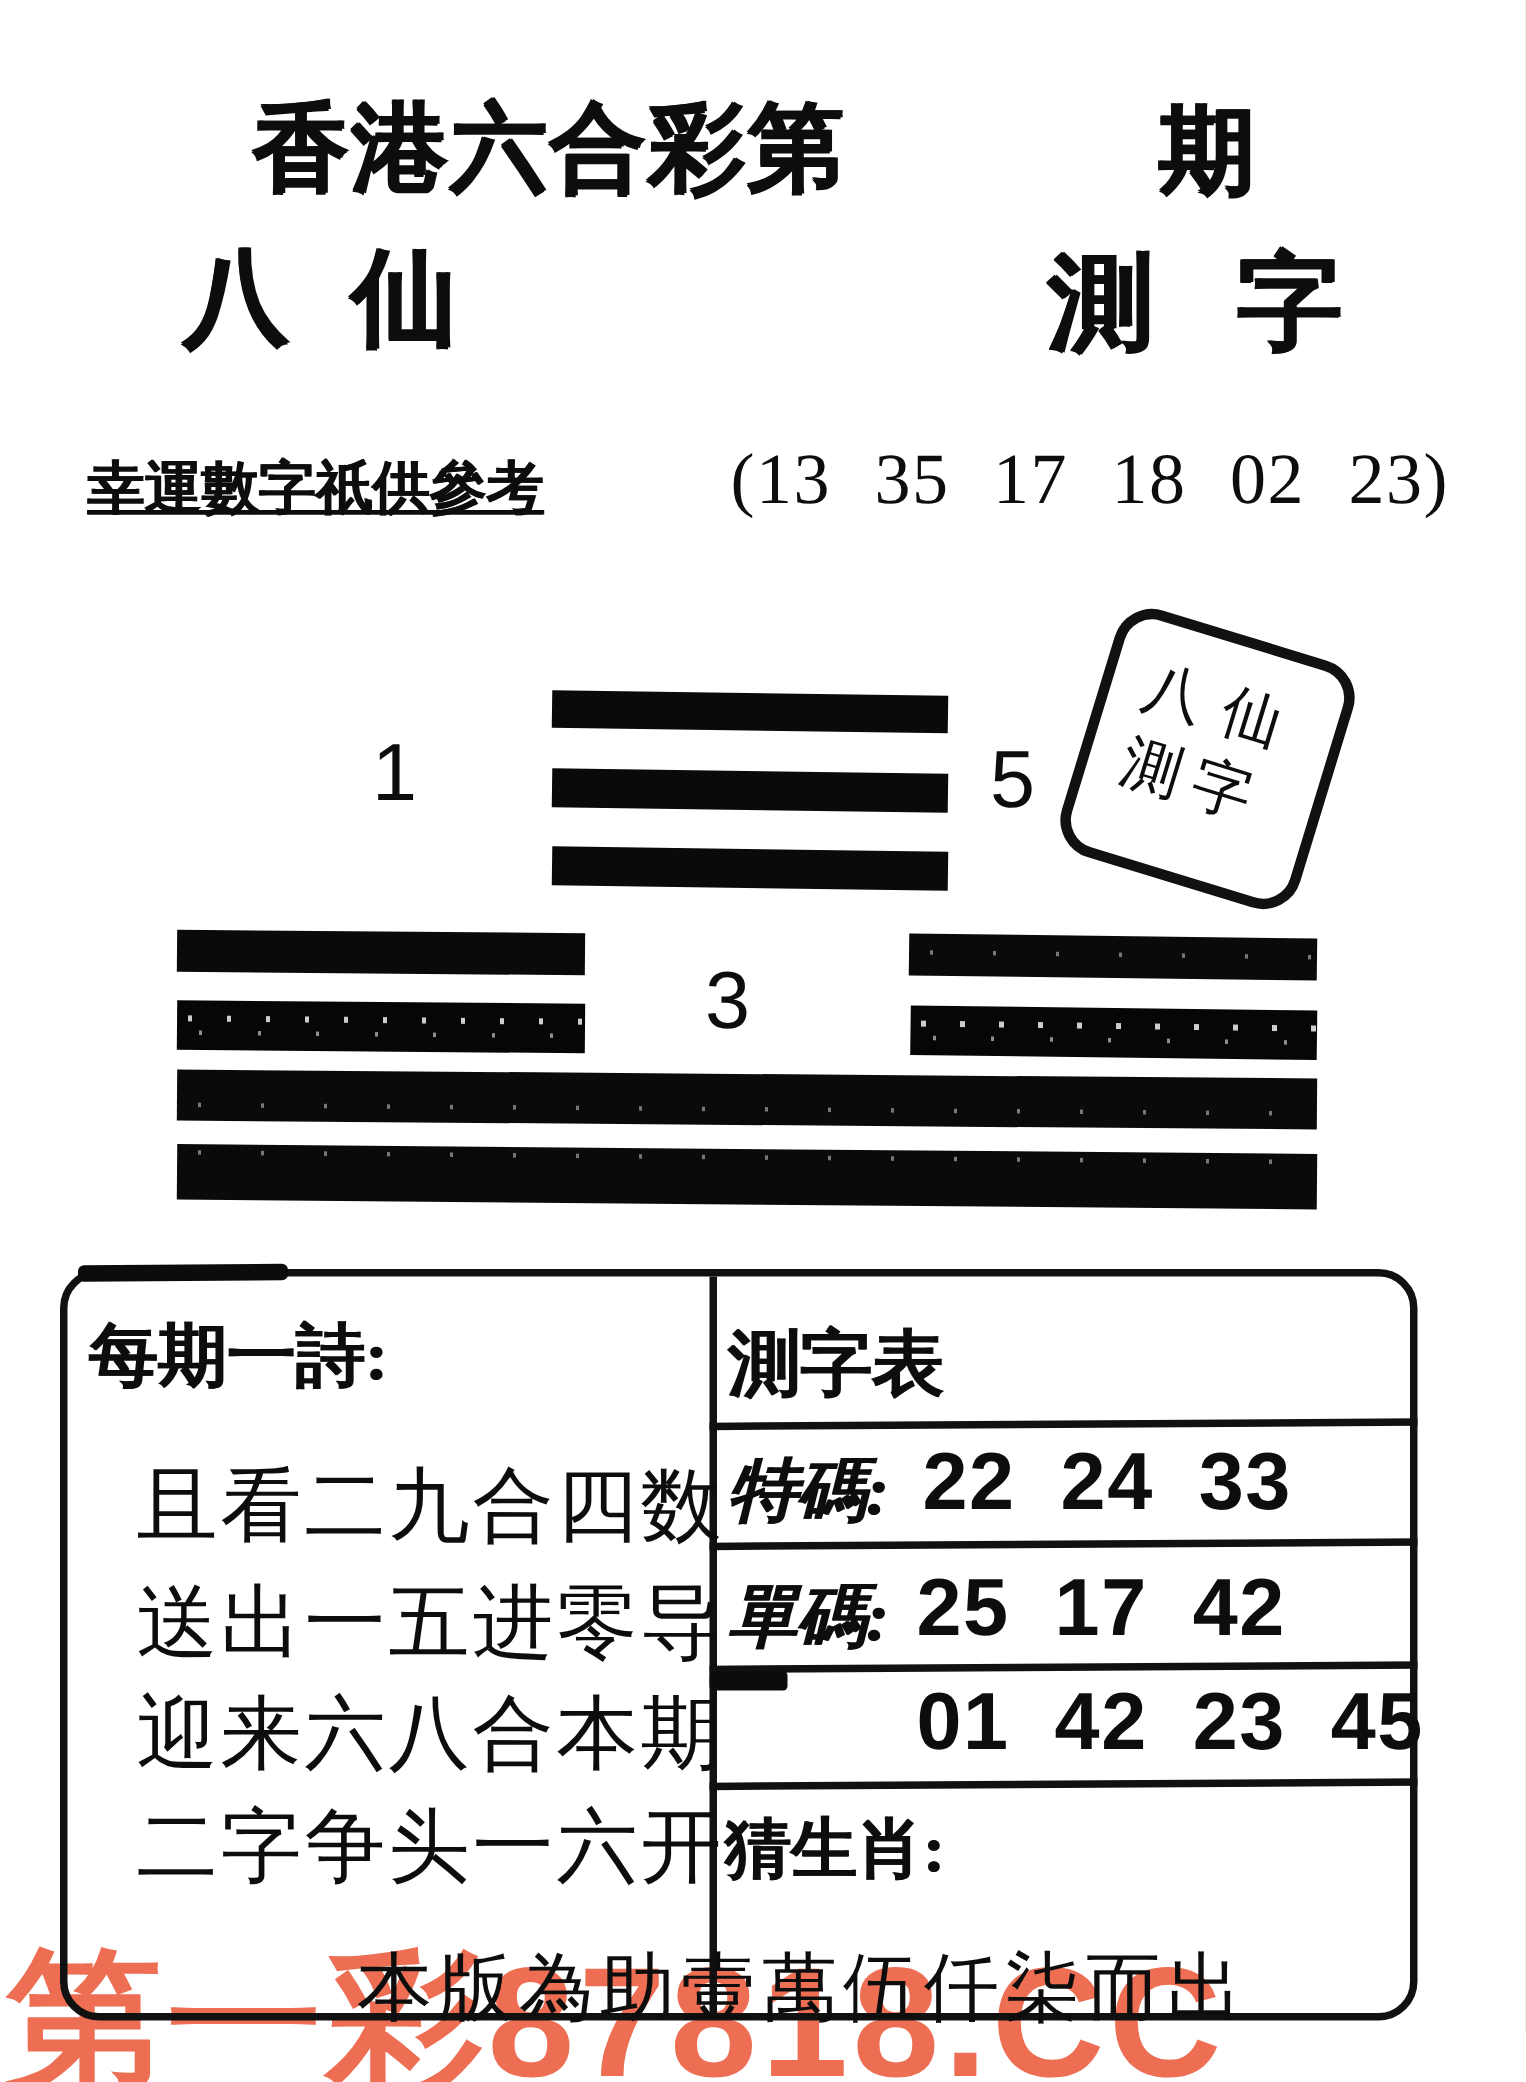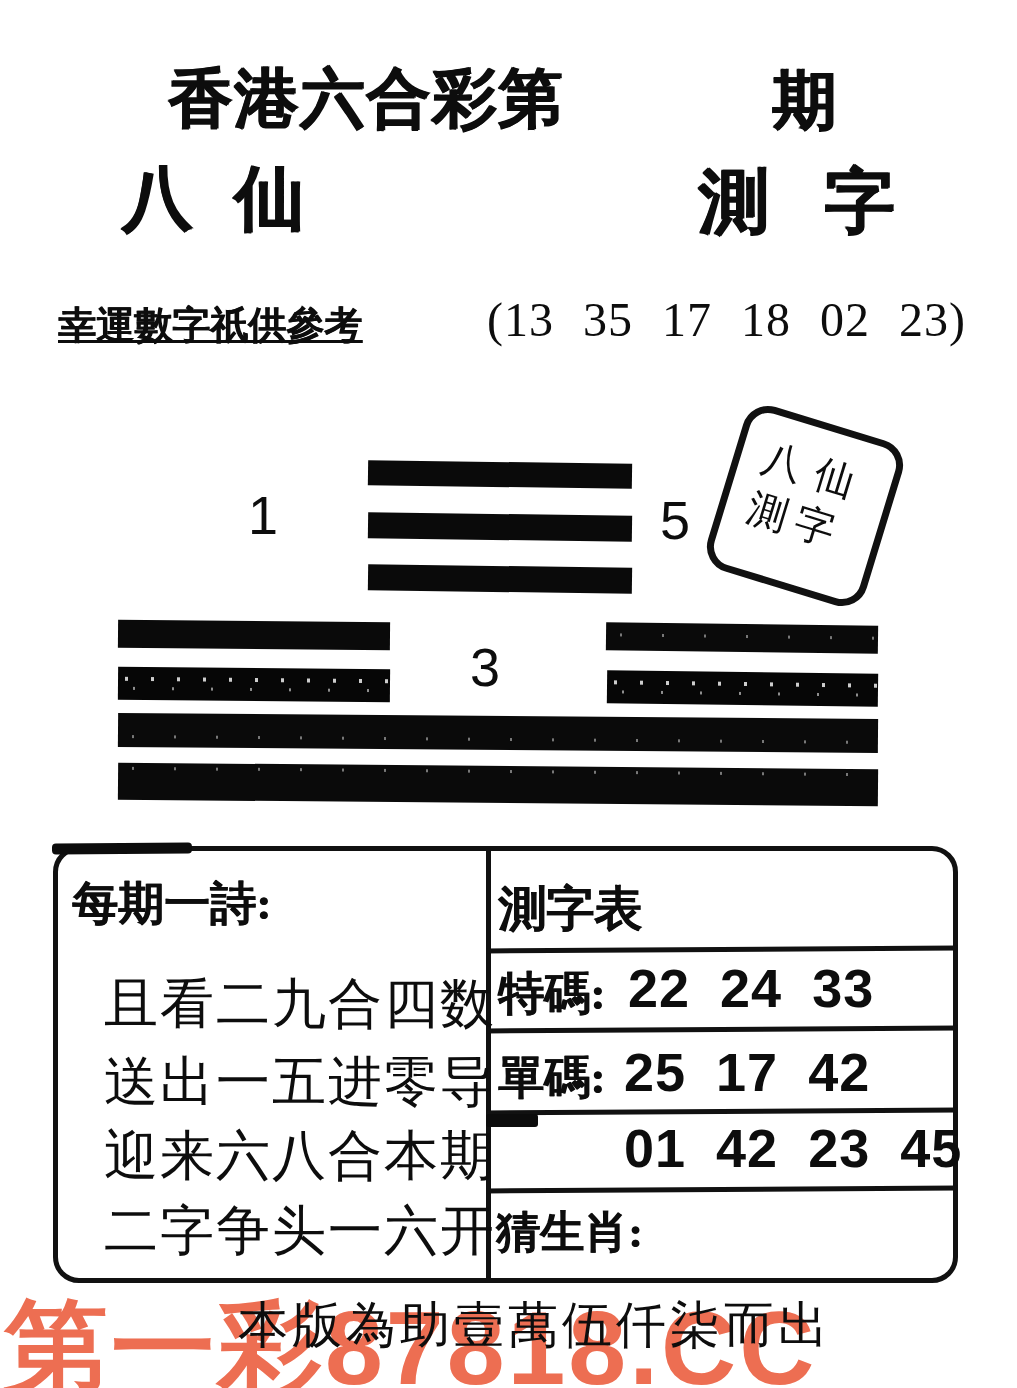--- a/index.html
+++ b/index.html
@@ -56,32 +56,32 @@
     transform:rotate(17deg);
     background:#fff;
     text-align:center;
   }
   .stamp-line{font-size:40px;font-weight:400;letter-spacing:14px;line-height:1.3;white-space:nowrap;}
   .stamp-line.l1{margin-top:18px;}
   .stamp-line.l2{letter-spacing:9px;transform:translateX(-5px);}
 
   
   .panel{
-    position:absolute;left:53px;top:846px;width:905px;height:437px;
+    position:absolute;left:40px;top:846px;width:905px;height:501px;
     border:5px solid #111;border-radius:26px;
     box-sizing:border-box;
     z-index:1;background:transparent;
   }
   .vdiv{position:absolute;left:428px;top:0;width:5px;height:100%;background:#111;}
   .hdiv{position:absolute;left:428px;width:472px;height:5px;background:#111;transform:rotate(-0.35deg);}
   .ink-blot{position:absolute;background:#0c0c0c;}
   .poem-title{position:absolute;left:14px;top:22px;font-size:46px;font-weight:700;text-shadow:.8px 0 0 currentColor;white-space:nowrap;}
   .poem-line{position:absolute;left:46px;font-size:54px;font-weight:400;letter-spacing:2px;white-space:nowrap;}
   .tbl-title{position:absolute;left:440px;top:26px;font-size:48px;font-weight:700;text-shadow:.8px 0 0 currentColor;white-space:nowrap;}
-  .row-label{position:absolute;font-size:46px;font-weight:700;text-shadow:.8px 0 0 currentColor;white-space:nowrap;}
+  .row-label{position:absolute;font-size:46px;font-weight:700;text-shadow:.8px 0 0 currentColor;white-space:nowrap;font-style:italic;}
   .row-numbers{
     position:absolute;font-family:"Liberation Sans","DejaVu Sans",sans-serif;
     font-size:54px;font-weight:700;word-spacing:14px;letter-spacing:1px;white-space:nowrap;
   }
   .zodiac-row{position:absolute;left:438px;top:352px;display:flex;align-items:baseline;white-space:nowrap;}
   .zodiac-label{font-size:44px;font-weight:700;text-shadow:.8px 0 0 currentColor;}
   .zodiac-value{font-size:48px;font-weight:700;text-shadow:1.4px 0 0 currentColor;}
 
   
   .footer-note{

